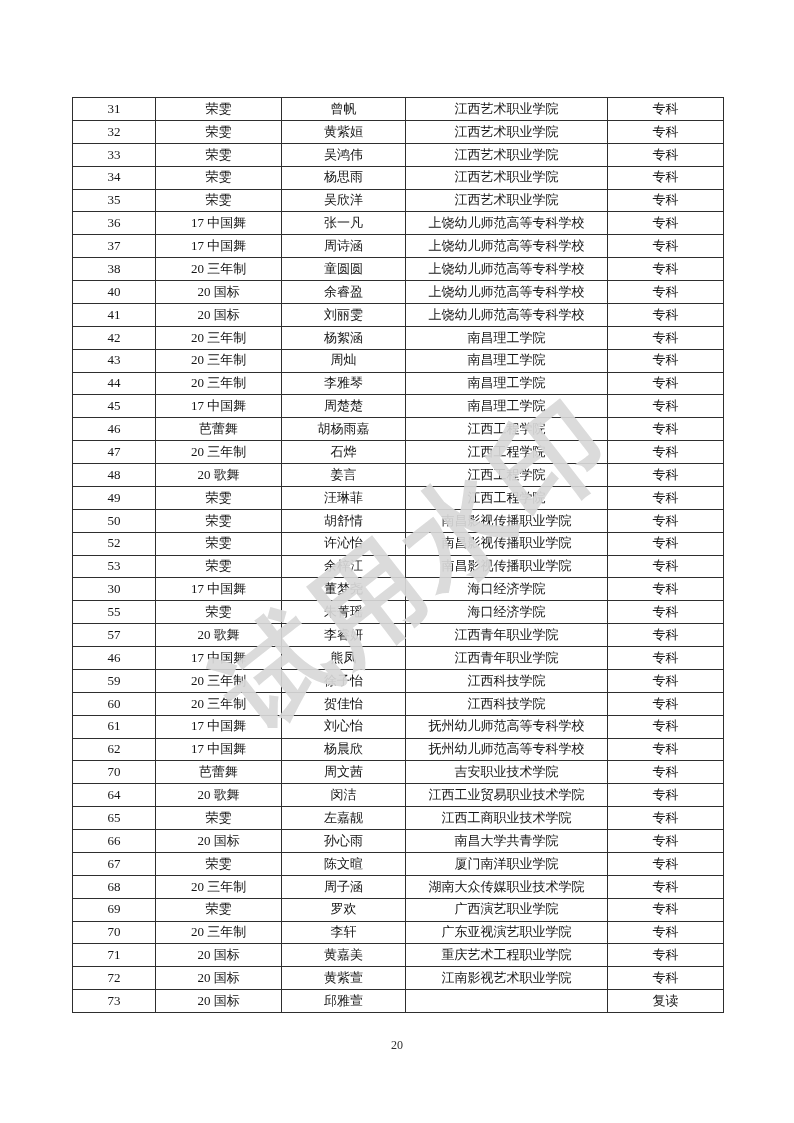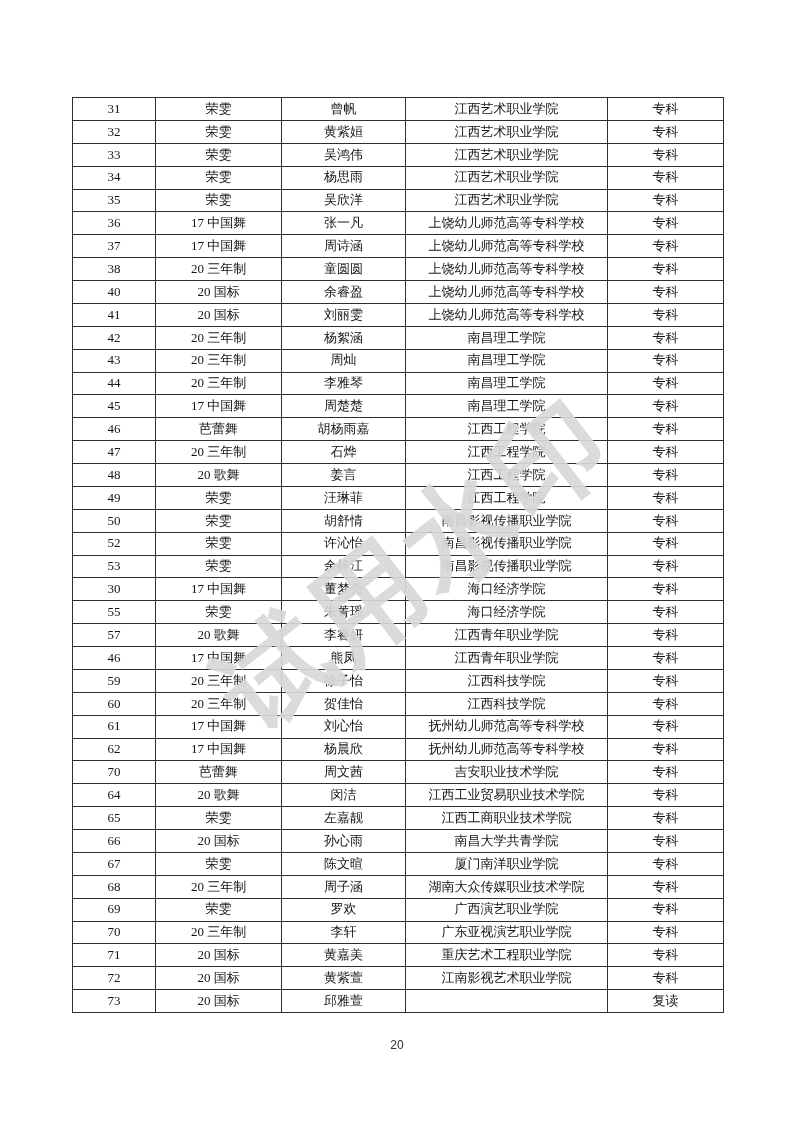--- a/index.html
+++ b/index.html
@@ -56,21 +56,21 @@
     white-space: nowrap;
     z-index: 5;
     pointer-events: none;
   }
   .pagenum {
     position: absolute;
     left: 0;
     right: 0;
     top: 1038px;
     text-align: center;
-    font-family: Liberation Sans, sans-serif;
+    font-family: Liberation Serif, serif;
     font-size: 12px;
     color: #2f2f2f;
   }
 </style>
 </head>
 <body>
 
 <div class="page">
 
   <table class="roster">

